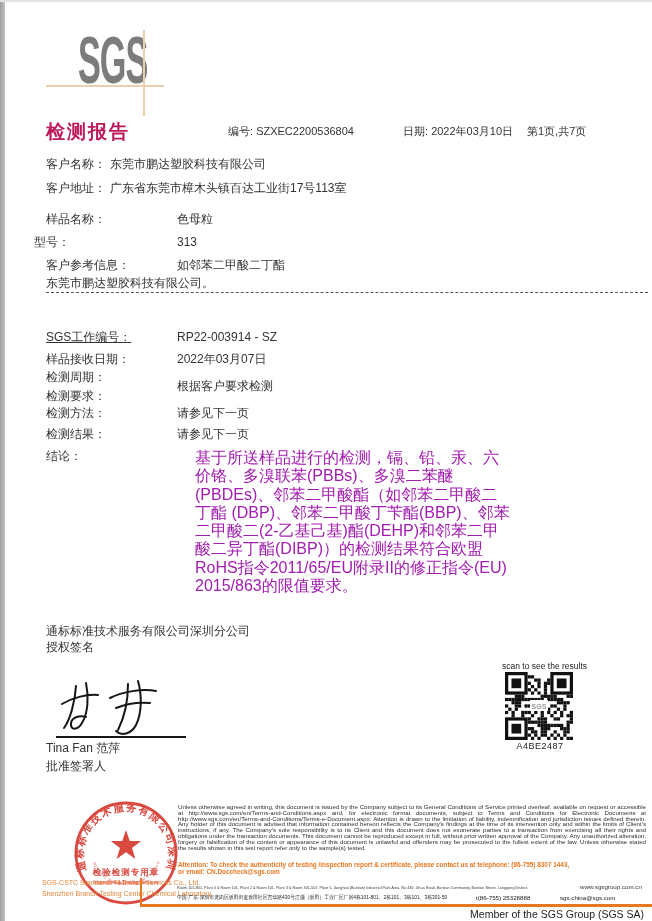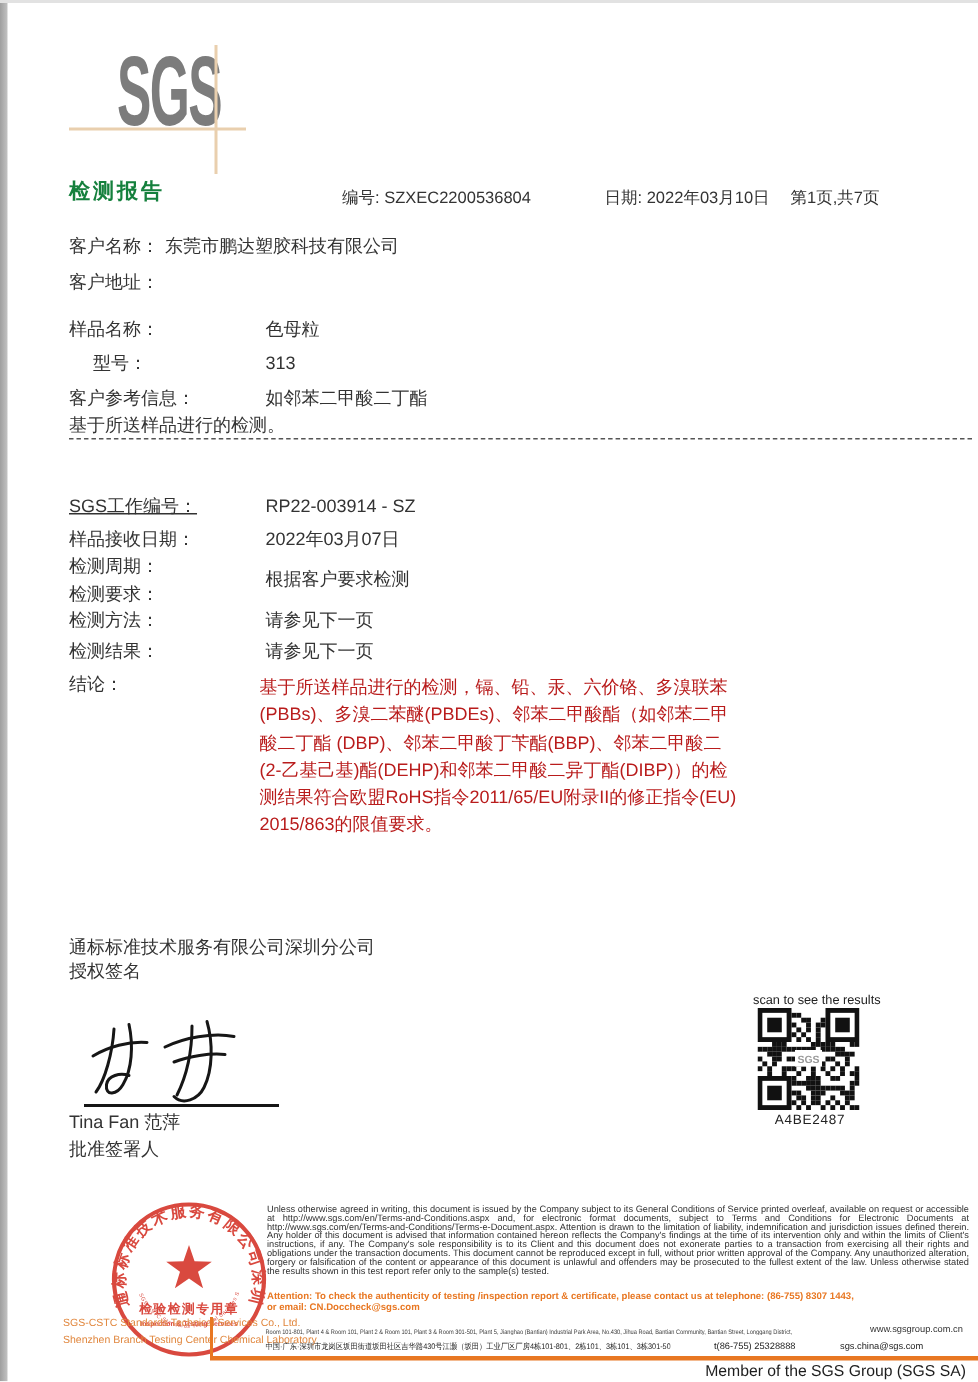--- a/index.html
+++ b/index.html
@@ -11,25 +11,25 @@
   .lbl{color:#333;}
   
   .edge-left{left:0;top:0;width:5px;height:921px;background:linear-gradient(to right,#9f9f9f,#c2c2c2);}
   .edge-top{left:0;top:0;width:652px;height:2px;background:#e2e2e2;}
   
   .sgs-logo{left:78px;top:27px;font-size:66px;line-height:66px;font-weight:bold;color:#7c7c7c;
             letter-spacing:-2px;transform:scaleX(0.52);transform-origin:left top;}
   .tan-h{left:46px;top:85px;width:118px;height:2px;background:#e9cfae;}
   .tan-v{left:143px;top:30px;width:2px;height:86px;background:#e9cfae;}
   
-  .doc-title{left:46px;top:119px;font-size:14px;font-weight:bold;color:#15803d;letter-spacing:2px;}
+  .doc-title{left:46px;top:119px;font-size:19px;font-weight:bold;color:#be185d;letter-spacing:2px;}
   .hdr{top:124px;font-size:11px;}
   .dash-sep{left:46px;top:292px;width:602px;height:0;border-top:1.5px dashed #555;}
   
-  .concl{left:173px;top:449px;width:318px;font-size:12px;line-height:18.3px;color:#b91c1c;}
+  .concl{left:195px;top:449px;width:318px;font-size:16px;line-height:18.3px;color:#a21caf;}
   
   .sigline{left:56px;top:736px;width:130px;height:2px;background:#161616;}
   
   .qr-cap{left:502px;top:661px;width:76px;text-align:center;font-size:8.5px;color:#222;}
   .qr-txt{left:502px;top:741px;width:76px;text-align:center;font-size:9px;color:#222;letter-spacing:.5px;}
   
   .legal{left:178px;top:804px;width:468px;font-size:6.15px;line-height:5.8px;color:#2f2f2f;
          text-align:justify;}
   .attn{left:178px;top:861px;width:468px;font-size:6.4px;line-height:7.4px;color:#e87722;font-weight:bold;white-space:pre-line;}
   .co-l1{left:42px;top:879px;font-size:7px;color:#e1873e;}
@@ -64,28 +64,29 @@
   </div>
   <div class="abs hdr nw" style="left:403px;">
     <span class="lbl">日期:</span>
     <span>2022年03月10日</span>
   </div>
   <div class="abs hdr nw" style="left:527px;">第1页,共7页</div>
 
   <div class="abs t12 nw" style="left:46px;top:157px;font-family:Liberation Serif, serif;">客户名称：</div>
   <div class="abs t12 nw" style="left:110px;top:157px;">东莞市鹏达塑胶科技有限公司</div>
   <div class="abs t12 nw" style="left:46px;top:181px;">客户地址：</div>
+  <div class="abs t12 nw" style="left:110px;top:181px;">广东省东莞市樟木头镇百达工业街17号113室</div>
 
   <div class="abs t12 nw" style="left:46px;top:212px;">样品名称：</div>
   <div class="abs t12 nw" style="left:177px;top:212px;">色母粒</div>
-  <div class="abs t12 nw" style="left:62px;top:235px;">型号：</div>
+  <div class="abs t12 nw" style="left:34px;top:235px;">型号：</div>
   <div class="abs t12 nw" style="left:177px;top:235px;">313</div>
   <div class="abs t12 nw" style="left:46px;top:258px;">客户参考信息：</div>
   <div class="abs t12 nw" style="left:177px;top:258px;">如邻苯二甲酸二丁酯</div>
-  <div class="abs t12 nw" style="left:46px;top:276px;">基于所送样品进行的检测。</div>
+  <div class="abs t12 nw" style="left:46px;top:276px;">东莞市鹏达塑胶科技有限公司。</div>
 
   <div class="abs dash-sep"></div>
 
   <div class="abs t12 nw" style="left:46px;top:330px;text-decoration:underline;">SGS工作编号：</div>
   <div class="abs t12 nw" style="left:177px;top:330px;">RP22-003914 - SZ</div>
   <div class="abs t12 nw" style="left:46px;top:352px;">样品接收日期：</div>
   <div class="abs t12 nw" style="left:177px;top:352px;">2022年03月07日</div>
   <div class="abs t12 nw" style="left:46px;top:370px;">检测周期：</div>
   <div class="abs t12 nw" style="left:46px;top:389px;">检测要求：</div>
   <div class="abs t12 nw" style="left:177px;top:379px;">根据客户要求检测</div>

